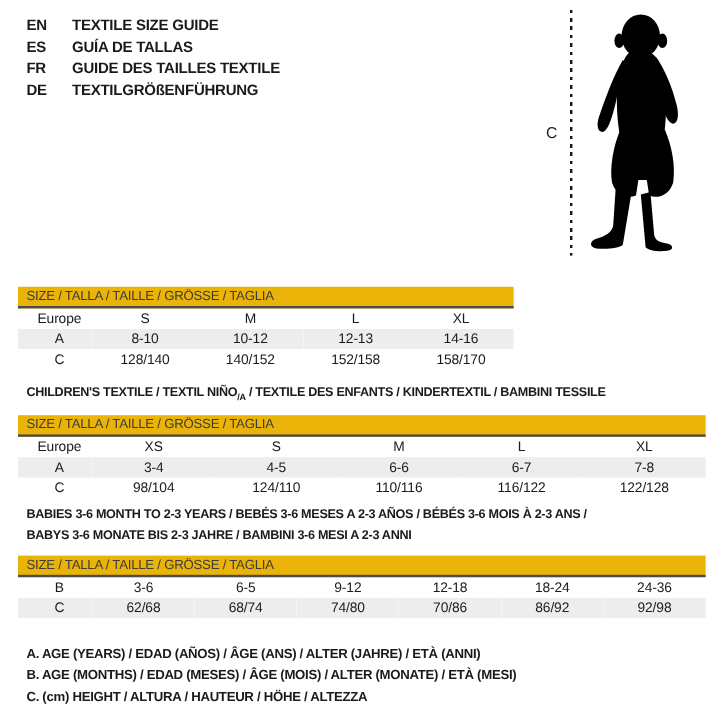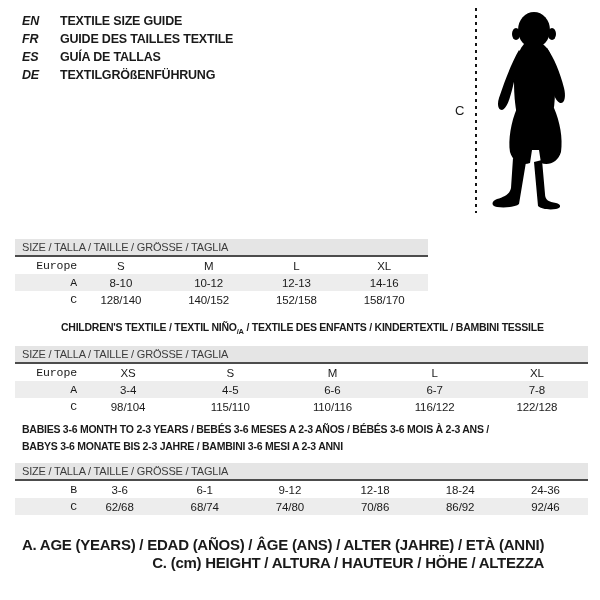--- a/index.html
+++ b/index.html
@@ -5,70 +5,70 @@
   html,body { margin:0; padding:0; background:#ffffff; }
   .page {
     position:relative; width:600px; height:600px; background:#ffffff;
     font-family:"Liberation Sans", sans-serif; color:#1a1a1a; overflow:hidden;
   }
 
   
   .lang-list { position:absolute; left:22px; top:12px; }
   .lang-row { display:flex; height:18px; align-items:center; font-weight:bold;
               font-size:12.5px; letter-spacing:-0.2px; }
-  .lang-code { width:38px; flex:none;font-style:italic; }
+  .lang-code { width:38px; flex:none; }
 
   
   .figure-label { position:absolute; left:455px; top:103px; font-size:13px; }
   .dash-line { position:absolute; left:475px; top:8px; width:2px; height:205px;
                background:repeating-linear-gradient(to bottom,#151515 0 3px, transparent 3px 7px); }
   .baby-svg { position:absolute; left:489px; top:10px; }
 
   
   .section-title { position:absolute; font-weight:bold; font-size:10.5px;
                    letter-spacing:-0.25px; white-space:nowrap; }
   #title-1 { left:22px; top:213px; }
-  #title-2 { left:22px; top:321px;margin-left:39px; }
+  #title-2 { left:22px; top:321px; }
   #title-3 { left:22px; top:421px; line-height:17px; }
   .sub { font-size:7.5px; vertical-align:sub; }
 
   
   .size-table-wrap { position:absolute; }
   #table-1 { left:15px; top:239px; width:413px; }
   #table-2 { left:15px; top:346px; width:573px; }
   #table-3 { left:15px; top:463px; width:573px; }
-  .size-bar { height:13px; background:#e5e5e5; border-bottom:2px solid #4c4c4c;
+  .size-bar { height:13px; background:#eab308; border-bottom:2px solid #4c4c4c;
               font-size:11px; color:#3c3c3c; padding:2px 0 1px 7px; letter-spacing:-0.2px; }
   table { width:100%; border-collapse:collapse; table-layout:fixed; }
   td { height:17px; font-size:11.5px; text-align:center; padding:0;
        letter-spacing:-0.1px; overflow:hidden; white-space:nowrap; }
-  td:first-child { width:55px; text-align:right; padding-left:7px;font-family:Liberation Mono, monospace; }
+  td:first-child { width:55px; text-align:center; padding-left:7px; }
   tbody tr:nth-child(even) td { background:#ededed; }
 
   
-  .legend { position:absolute; left:22px; top:536px; font-weight:bold; font-size:15px;
-            letter-spacing:-0.25px; line-height:18px; white-space:nowrap;text-align:right; }
+  .legend { position:absolute; left:22px; top:536px; font-weight:bold; font-size:11px;
+            letter-spacing:-0.25px; line-height:18px; white-space:nowrap; }
 </style>
 </head>
 <body>
 
 <div class="page">
 
   <div class="lang-list">
     <div class="lang-row">
       <span class="lang-code">EN</span>
       <span class="lang-label">TEXTILE SIZE GUIDE</span>
     </div>
     <div class="lang-row">
+      <span class="lang-code">ES</span>
+      <span class="lang-label">GUÍA DE TALLAS</span>
+    </div>
+    <div class="lang-row">
       <span class="lang-code">FR</span>
       <span class="lang-label">GUIDE DES TAILLES TEXTILE</span>
-    </div>
-    <div class="lang-row">
-      <span class="lang-code">ES</span>
-      <span class="lang-label">GUÍA DE TALLAS</span>
     </div>
     <div class="lang-row">
       <span class="lang-code">DE</span>
       <span class="lang-label">TEXTILGRÖßENFÜHRUNG</span>
     </div>
   </div>
 
   <span class="figure-label">C</span>
   <div class="dash-line"></div>
   <svg class="baby-svg" width="96" height="200" viewBox="0 0 96 200" fill="#000000" xmlns="http://www.w3.org/2000/svg">
@@ -131,57 +131,58 @@
             <td>A</td>
             <td>3-4</td>
             <td>4-5</td>
             <td>6-6</td>
             <td>6-7</td>
             <td>7-8</td>
           </tr>
           <tr>
             <td>C</td>
             <td>98/104</td>
-            <td>115/110</td>
+            <td>124/110</td>
             <td>110/116</td>
             <td>116/122</td>
             <td>122/128</td>
           </tr>
         </tbody>
     </table>
   </div>
 
   <div class="section-title" id="title-3">
     <div>BABIES 3-6 MONTH TO 2-3 YEARS / BEBÉS 3-6 MESES A 2-3 AÑOS / BÉBÉS 3-6 MOIS À 2-3 ANS /</div>
     <div>BABYS 3-6 MONATE BIS 2-3 JAHRE / BAMBINI 3-6 MESI A 2-3 ANNI</div>
   </div>
   <div class="size-table-wrap" id="table-3">
     <div class="size-bar">SIZE / TALLA / TAILLE / GRÖSSE / TAGLIA</div>
     <table>
       <tbody>
           <tr>
             <td>B</td>
             <td>3-6</td>
-            <td>6-1</td>
+            <td>6-5</td>
             <td>9-12</td>
             <td>12-18</td>
             <td>18-24</td>
             <td>24-36</td>
           </tr>
           <tr>
             <td>C</td>
             <td>62/68</td>
             <td>68/74</td>
             <td>74/80</td>
             <td>70/86</td>
             <td>86/92</td>
-            <td>92/46</td>
+            <td>92/98</td>
           </tr>
         </tbody>
     </table>
   </div>
 
   <div class="legend">
     <div>A. AGE (YEARS) / EDAD (AÑOS) / ÂGE (ANS) / ALTER (JAHRE) / ETÀ (ANNI)</div>
+    <div>B. AGE (MONTHS) / EDAD (MESES) / ÂGE (MOIS) / ALTER (MONATE) / ETÀ (MESI)</div>
     <div>C. (cm) HEIGHT / ALTURA / HAUTEUR / HÖHE / ALTEZZA</div>
   </div>
 
 </div>
 
 </body></html>

